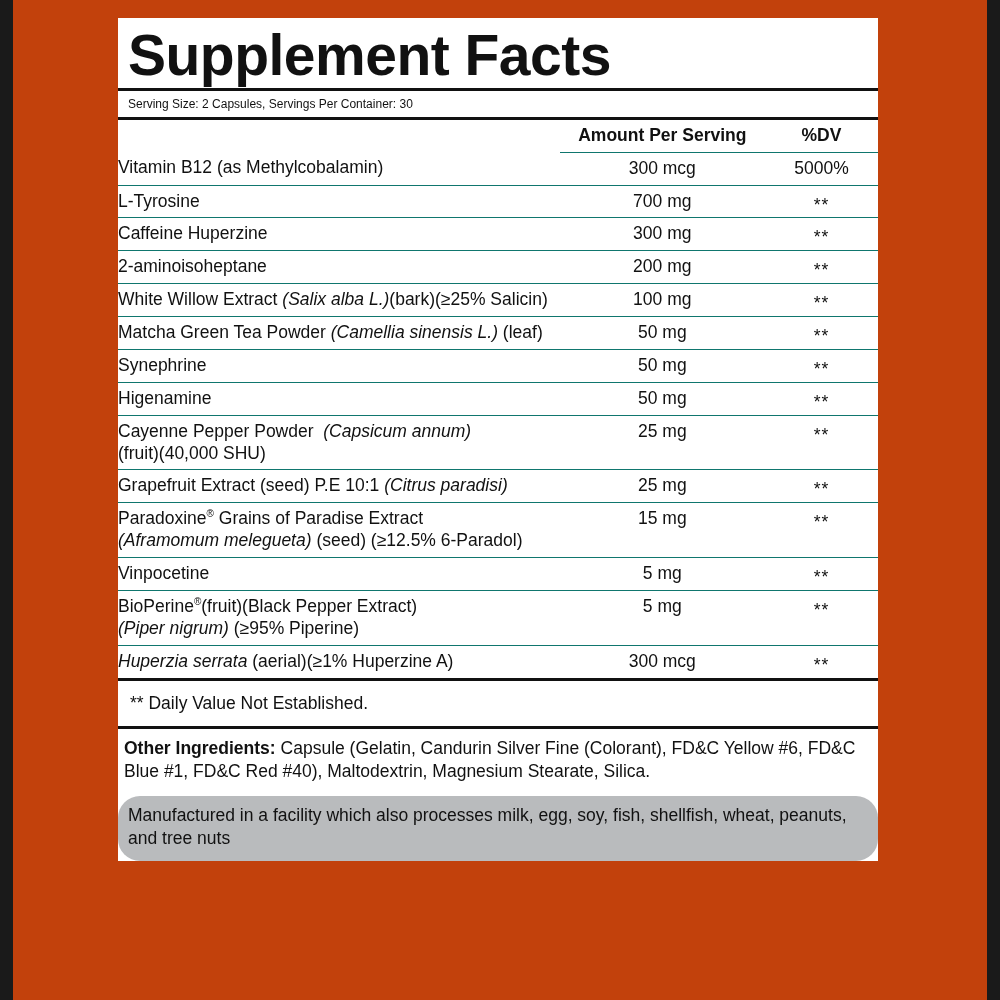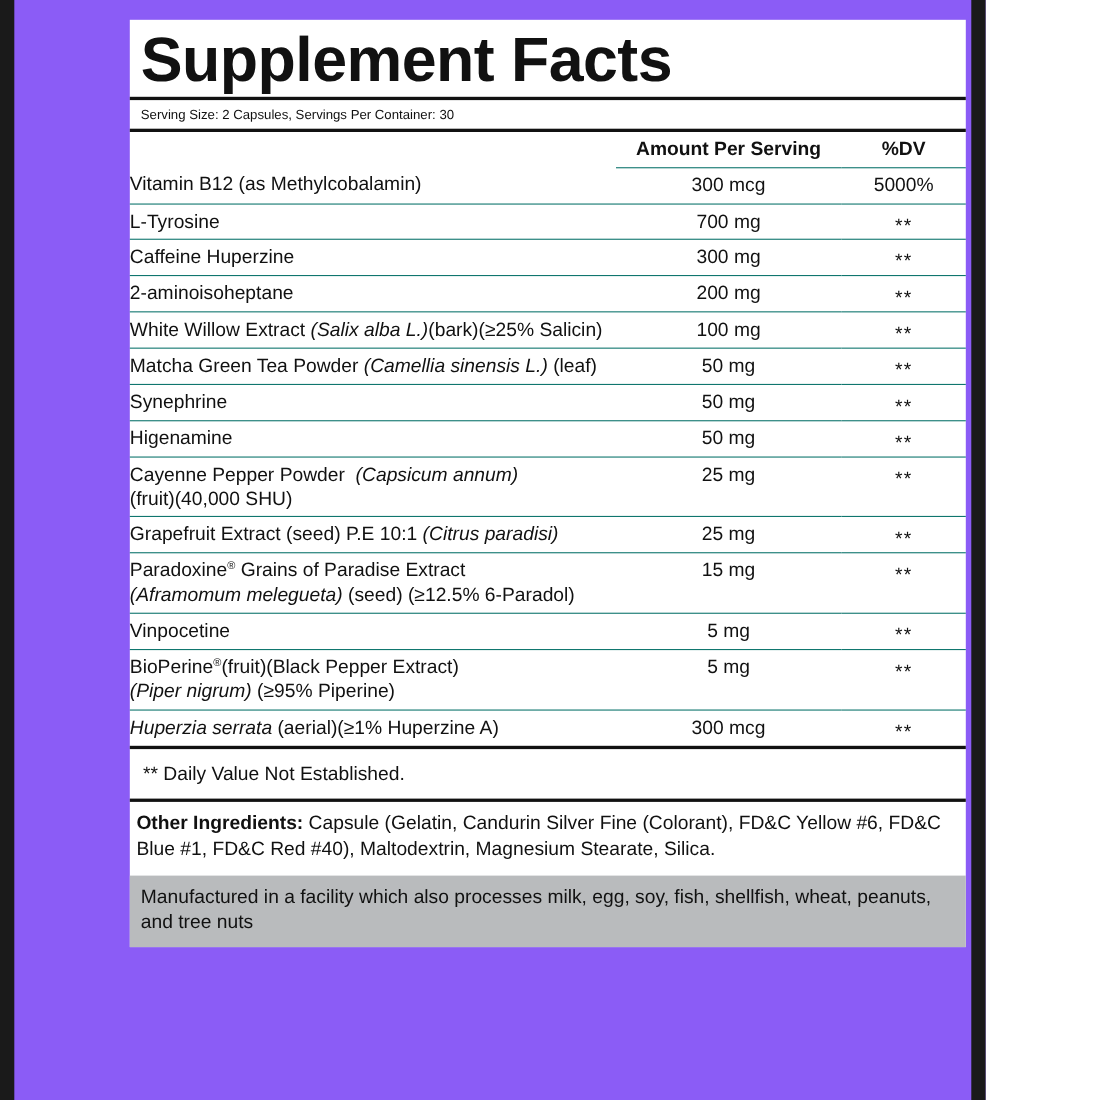--- a/index.html
+++ b/index.html
@@ -11,22 +11,22 @@
     width: 1000px;
     height: 1000px;
     font-family: "Liberation Sans", sans-serif;
     color: #111111;
     position: relative;
     overflow: hidden;
   }
   .page {
     position: absolute;
     left: 0; top: 0;
-    width: 896px; height: 1000px;
-    background: #8b5cf6;
+    width: 1000px; height: 1000px;
+    background: #c2410c;
   }
   
   .edge-left {
     position: absolute;
     left: 0; top: 0;
     width: 13px; height: 1000px;
     background: #1a1a1a;
   }
   .edge-right {
     position: absolute;
@@ -126,20 +126,21 @@
     line-height: 1.35;
     padding: 8px 6px 6px 6px;
   }
   .other b { font-weight: bold; }
   .allergen {
     background: #b9bbbd;
     font-size: 17.5px;
     line-height: 1.35;
     padding: 8px 10px 10px 10px;
     margin-top: 6px;
+    border-radius: 22px;
   }
   .below-title-rule { border-top: 3px solid #111; margin-top: 2px; }
 </style>
 </head>
 <body>
 
 <div class="page">
   <div class="edge-left"></div>
   <div class="edge-right"></div>
 

